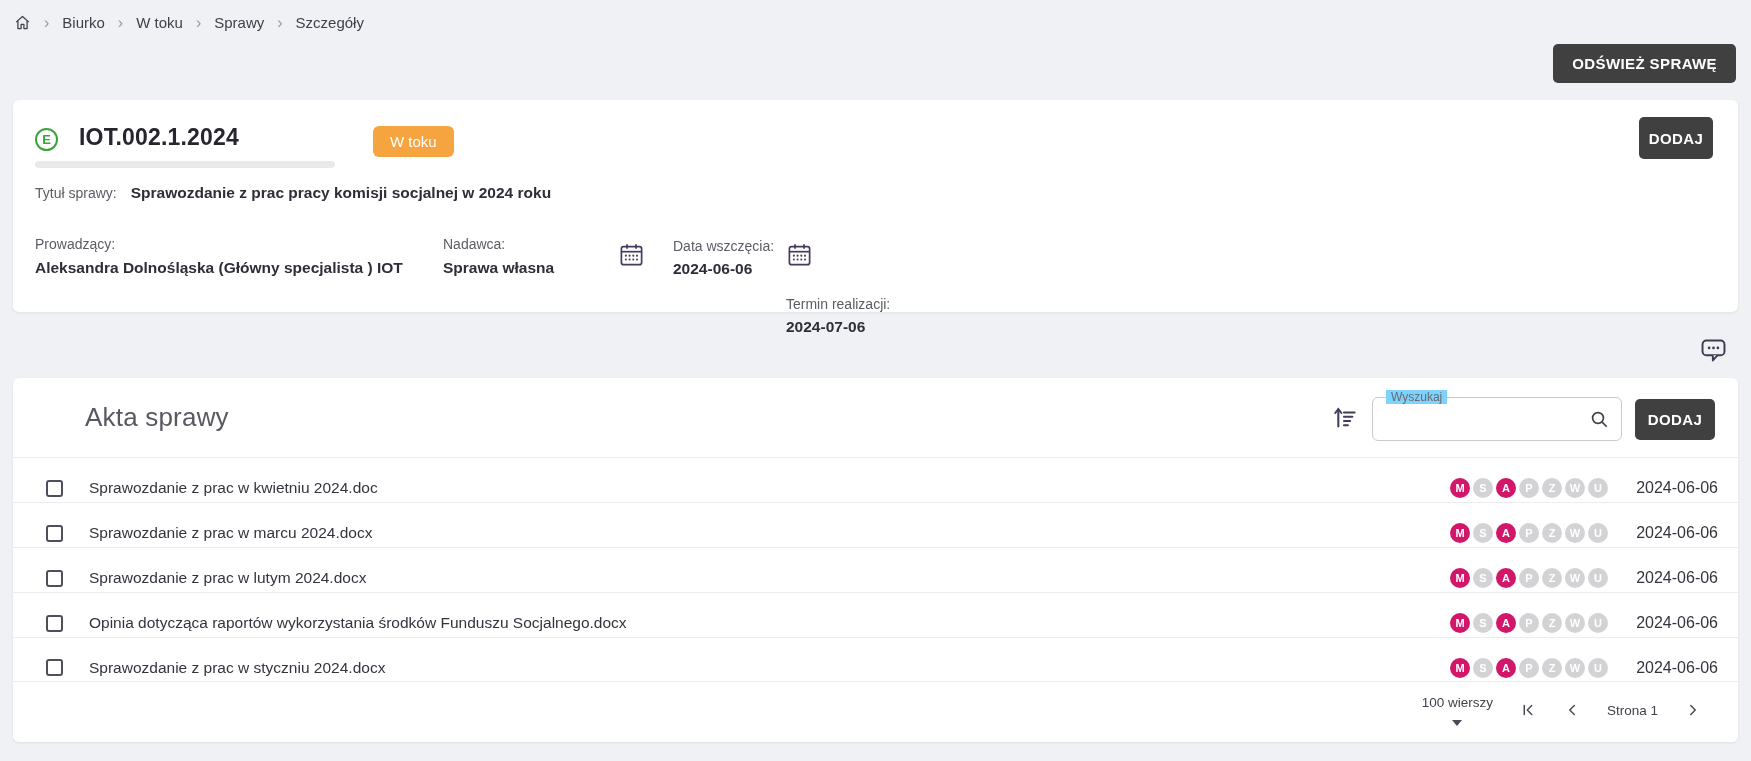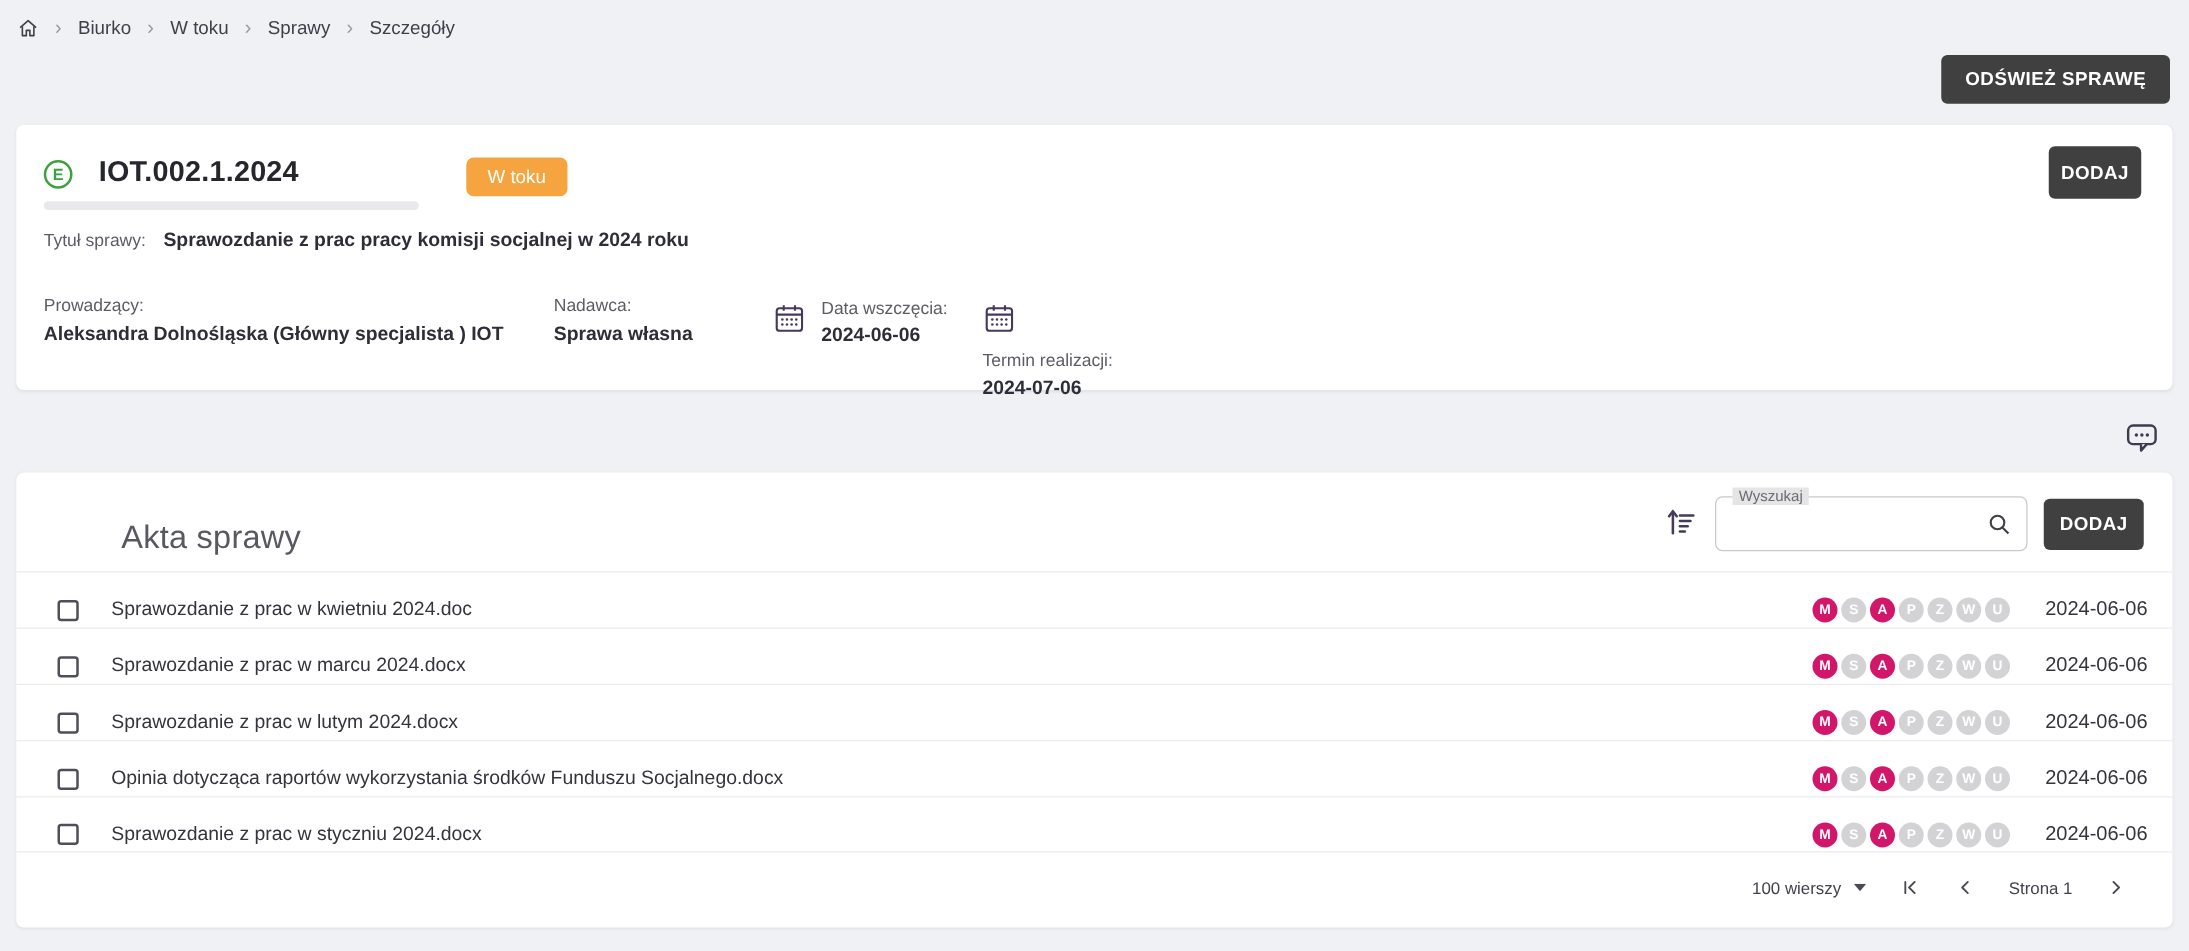--- a/index.html
+++ b/index.html
@@ -32,56 +32,56 @@
   #case-number { position:absolute; left:66px; top:24px; font-size:23px; font-weight:700; color:#26262e; letter-spacing:.2px; }
   #case-progress { position:absolute; left:22px; top:61px; width:300px; height:7px; background:#e9e9ec; border-radius:4px; }
   #status-badge { position:absolute; left:360px; top:26px; background:#f6a440; color:#fff; font-size:15px; padding:7px 17px; border-radius:6px; }
   #akcje-btn { position:absolute; right:25px; top:17px; width:74px; height:42px; font-size:15px; }
   .case-title-row { position:absolute; left:22px; top:84px; display:flex; align-items:baseline; gap:14px; }
   .field-label { font-size:14px; color:#5c5c66; }
   .field-value { font-size:15.5px; font-weight:700; color:#2e2e38; }
   .fg { position:absolute; top:136px; display:flex; flex-direction:column; gap:7px; }
   #fg-prowadzacy { left:22px; }
   #fg-nadawca { left:430px; }
-  .fg-date { display:flex; flex-direction:row; gap:12px; align-items:flex-start; }
+  .fg-date { display:flex; flex-direction:row; gap:28px; align-items:flex-start; }
   #fg-data { left:605px; top:138px; }
   #fg-termin { left:773px; top:138px;flex-direction:column; }
   .cal-icon svg { width:27px; height:27px; display:block; margin-top:3px; }
   .fg-date .col { display:flex; flex-direction:column; gap:6px; }
 
   
   #chat-icon { position:absolute; top:334px; right:22px; width:31px; height:31px; cursor:pointer; }
   #chat-icon svg { width:100%; height:100%; display:block; }
 
   
   #akta-title { position:absolute; left:72px; top:24px; font-size:26px; color:#585862; font-weight:500; letter-spacing:.2px; }
   #sort-icon { position:absolute; left:1318px; top:26px; width:27px; height:27px; cursor:pointer; }
   #sort-icon svg { width:100%; height:100%; display:block; }
   .search-box { position:absolute; left:1359px; top:19px; width:250px; height:44px; border:1px solid #c9c9cf; border-radius:6px; background:#fff; }
-  .search-label { position:absolute; top:-8px; left:13px; background:#e5e5e5; padding:0 5px; font-size:12px; color:#6a6a74; }
+  .search-label { position:absolute; top:-8px; left:13px; background:#7dd3fc; padding:0 5px; font-size:12px; color:#6a6a74; }
   .search-input { position:absolute; left:0; top:0; width:100%; height:100%; border:none; outline:none; background:transparent; padding:0 42px 0 14px; font-family:inherit; font-size:15px; color:#2e2e38; border-radius:6px; }
   .search-mag { position:absolute; right:11px; top:11px; width:21px; height:21px; cursor:pointer; }
   .search-mag svg { width:100%; height:100%; display:block; }
   #dodaj-btn { position:absolute; right:23px; top:21px; width:80px; height:41px; font-size:15px; }
 
   
   .rows { position:absolute; left:0; right:0; top:79px; }
   .file-row { display:flex; align-items:center; height:45px; border-top:1px solid #ececef; padding:16px 20px 0 33px; }
   .file-row:last-child { border-bottom:1px solid #ececef; }
   .checkbox { width:17px; height:17px; border:2px solid #4f4f5c; border-radius:3px; flex:none; cursor:pointer; background:#fff; }
   .file-name { margin-left:26px; font-size:15.5px; color:#34343e; cursor:pointer; }
   .row-right { margin-left:auto; display:flex; align-items:center; }
   .avatars { display:flex; gap:3px; }
   .avatar { width:20px; height:20px; border-radius:50%; background:#d3d3d6; color:#fff; font-size:11px; font-weight:700; display:flex; align-items:center; justify-content:center; cursor:pointer; }
   .avatar.pink { background:#d2166a; }
   .file-date { width:110px; text-align:right; font-size:16px; color:#34343e; }
 
   
   .pagination { position:absolute; right:36px; top:318px; height:28px; display:flex; align-items:center; gap:26px; font-size:13.5px; color:#42424c; }
-  .rows-select { display:flex; align-items:center; gap:10px; cursor:pointer; }
+  .rows-select { display:flex; align-items:center; gap:10px; cursor:pointer;flex-direction:column; }
   .pg-btn { cursor:pointer; display:flex; align-items:center; }
   .pg-btn svg, .caret svg { display:block; }
 </style>
 </head>
 <body>
 
 <nav class="breadcrumb">
   <span class="home-icon">
     <svg viewBox="0 0 24 24" fill="none" stroke="#3f3f4a" stroke-width="1.8" stroke-linejoin="round">
         <path d="M3 11.5 L12 3.5 L21 11.5"></path>
@@ -176,21 +176,21 @@
       <path d="M11.5 16.5 L11.5 20.5 L15 16.5" fill="#fff"></path>
       <g fill="#3c3c50" stroke="none">
         <circle cx="8.6" cy="10.8" r="1.05"></circle>
         <circle cx="12" cy="10.8" r="1.05"></circle>
         <circle cx="15.4" cy="10.8" r="1.05"></circle>
       </g>
     </svg>
 </span>
 
 <section class="card" id="files-card">
-  <h2 id="akta-title" style="margin:12px;">Akta sprawy</h2>
+  <h2 id="akta-title" style="margin:0;">Akta sprawy</h2>
 
   <span id="sort-icon">
     <svg viewBox="0 0 24 24" fill="none" stroke="#453a5a" stroke-width="1.8" stroke-linecap="round">
         <line x1="6.5" y1="5" x2="6.5" y2="20"></line>
         <path d="M3.8 8 L6.5 4.5 L9.2 8"></path>
         <line x1="11.5" y1="7.5" x2="21" y2="7.5"></line>
         <line x1="11.5" y1="11.3" x2="19" y2="11.3"></line>
         <line x1="11.5" y1="15.1" x2="17" y2="15.1"></line>
         <line x1="11.5" y1="18.9" x2="15" y2="18.9"></line>
       </svg>

